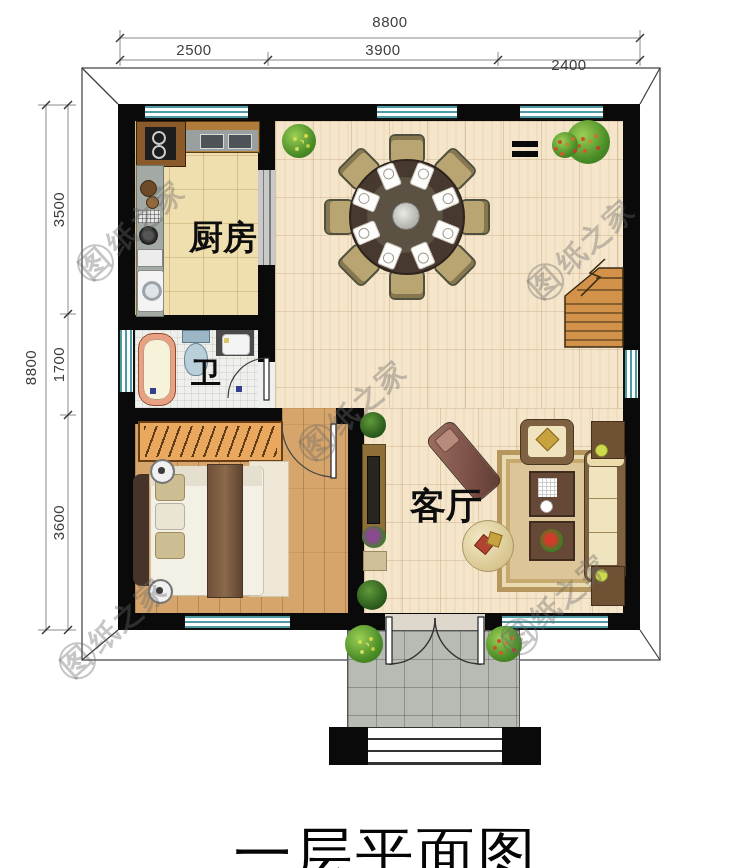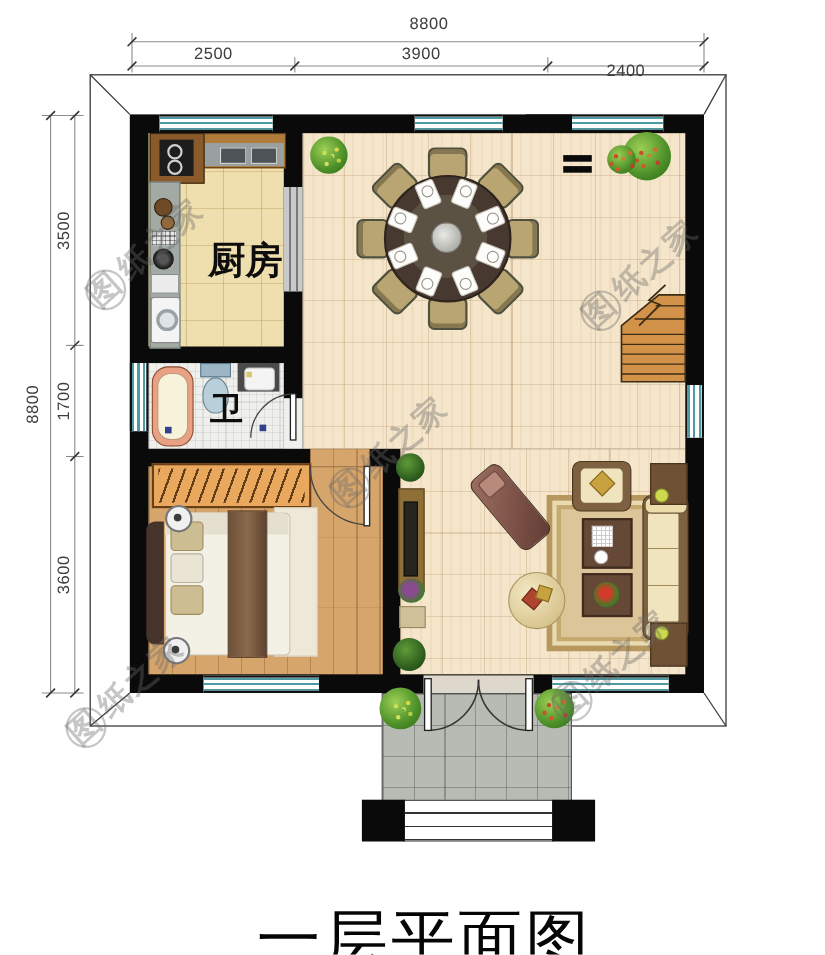--- a/index.html
+++ b/index.html
@@ -298,20 +298,21 @@
   <div class="abs bush yellow" style="left:282px;top:124px;width:34px;height:34px;"></div>
   <div class="abs bush red" style="left:566px;top:120px;width:44px;height:44px;"></div>
   <div class="abs bush red" style="left:552px;top:132px;width:26px;height:26px;"></div>
   <div class="abs bush dark" style="left:360px;top:412px;width:26px;height:26px;"></div>
   <div class="abs bush dark" style="left:357px;top:580px;width:30px;height:30px;"></div>
   <div class="abs bush yellow" style="left:345px;top:625px;width:38px;height:38px;"></div>
   <div class="abs bush red" style="left:486px;top:626px;width:36px;height:36px;"></div>
 
   <div class="abs room-label" style="left:163px;top:220px;width:100px;font-size:34px;padding-left:10px;">厨房</div>
   <div class="abs room-label" style="left:181px;top:357px;width:50px;font-size:30px;">卫</div>
+  <div class="abs room-label" style="left:396px;top:487px;width:100px;font-size:36px;">客厅</div>
 
   <div class="abs wm" style="left:65px;top:211px;"><span class="wm-first">图</span><span>纸之家</span></div>
   <div class="abs wm" style="left:287px;top:391px;"><span class="wm-first">图</span><span>纸之家</span></div>
   <div class="abs wm" style="left:515px;top:230px;"><span class="wm-first">图</span><span>纸之家</span></div>
   <div class="abs wm" style="left:47px;top:609px;"><span class="wm-first">图</span><span>纸之家</span></div>
   <div class="abs wm" style="left:489px;top:585px;"><span class="wm-first">图</span><span>纸之家</span></div>
 
   <div class="abs dim" style="left:360px;top:13px;width:60px;">8800</div>
   <div class="abs dim" style="left:164px;top:41px;width:60px;">2500</div>
   <div class="abs dim" style="left:353px;top:41px;width:60px;">3900</div>

